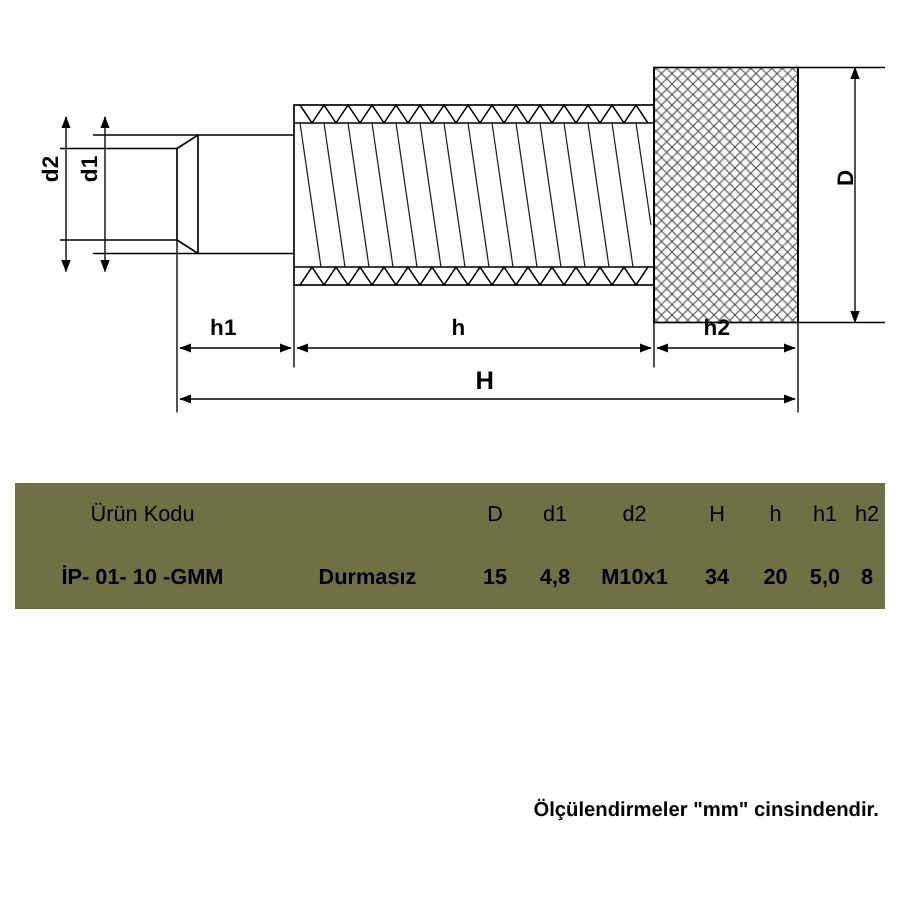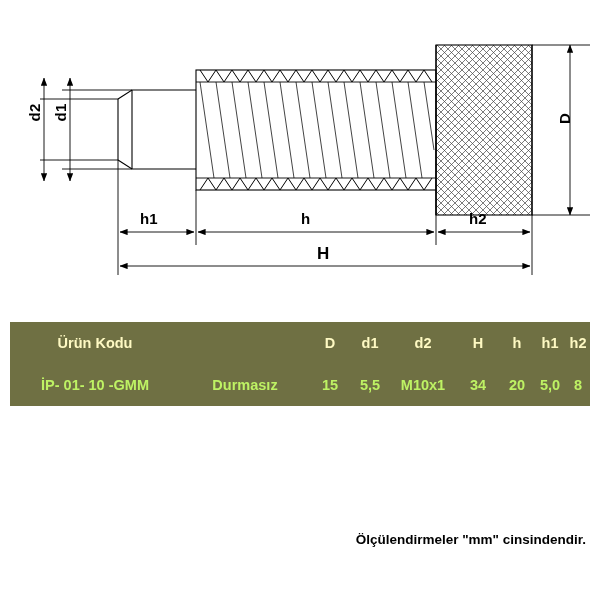--- a/index.html
+++ b/index.html
@@ -52,39 +52,39 @@
     table-layout: fixed;
   }
   table.spec td, table.spec th {
     padding: 0;
     margin: 0;
   }
   .rowA { background: #6f7043; }
   .rowB { background: #ffffff; }
   .rowC { background: #6f7043; }
   .hdr-cell {
-    color: #fef9c3;
-    font-weight: bold;
+    color: #000000;
+    font-weight: normal;
     font-size: 14.5px;
     height: 42px;
     text-align: center;
     vertical-align: middle;
     font-family: "Liberation Sans", sans-serif;
   }
   .cellW {
     color: #000000;
     font-weight: bold;
     font-size: 14.5px;
     height: 42px;
     text-align: center;
     vertical-align: middle;
     font-family: "Liberation Sans", sans-serif;
   }
   .cellD {
-    color: #bef264;
+    color: #000000;
     font-weight: bold;
     font-size: 14.5px;
     height: 42px;
     text-align: center;
     vertical-align: middle;
     font-family: "Liberation Sans", sans-serif;
   }
   .col-code { text-align: center; }
   .col-desc { text-align: center; }
   #footnote {
@@ -219,21 +219,21 @@
         <td class="hdr-cell">d2</td>
         <td class="hdr-cell">H</td>
         <td class="hdr-cell">h</td>
         <td class="hdr-cell">h1</td>
         <td class="hdr-cell">h2</td>
       </tr>
       <tr class="rowC">
         <td class="cellD col-code">İP- 01- 10 -GMM</td>
         <td class="cellD col-desc">Durmasız</td>
         <td class="cellD">15</td>
-        <td class="cellD">5,5</td>
+        <td class="cellD">4,8</td>
         <td class="cellD">M10x1</td>
         <td class="cellD">34</td>
         <td class="cellD">20</td>
         <td class="cellD">5,0</td>
         <td class="cellD">8</td>
       </tr>
     </tbody>
       </table>
   </div>
 

